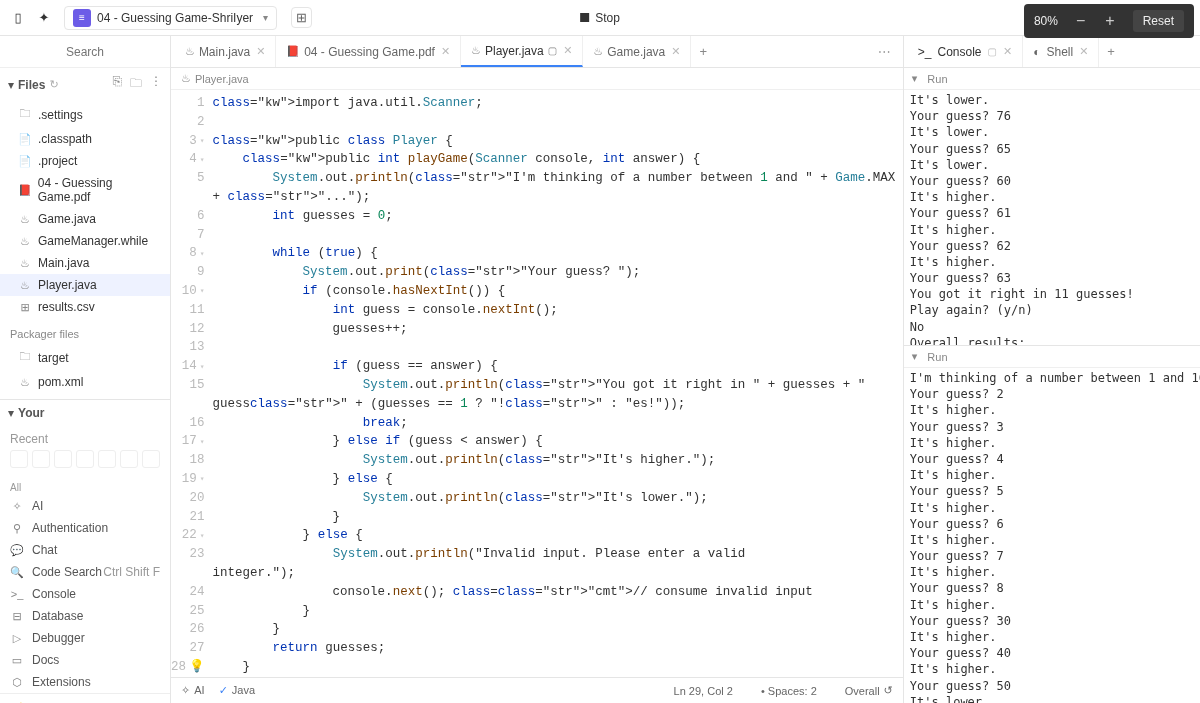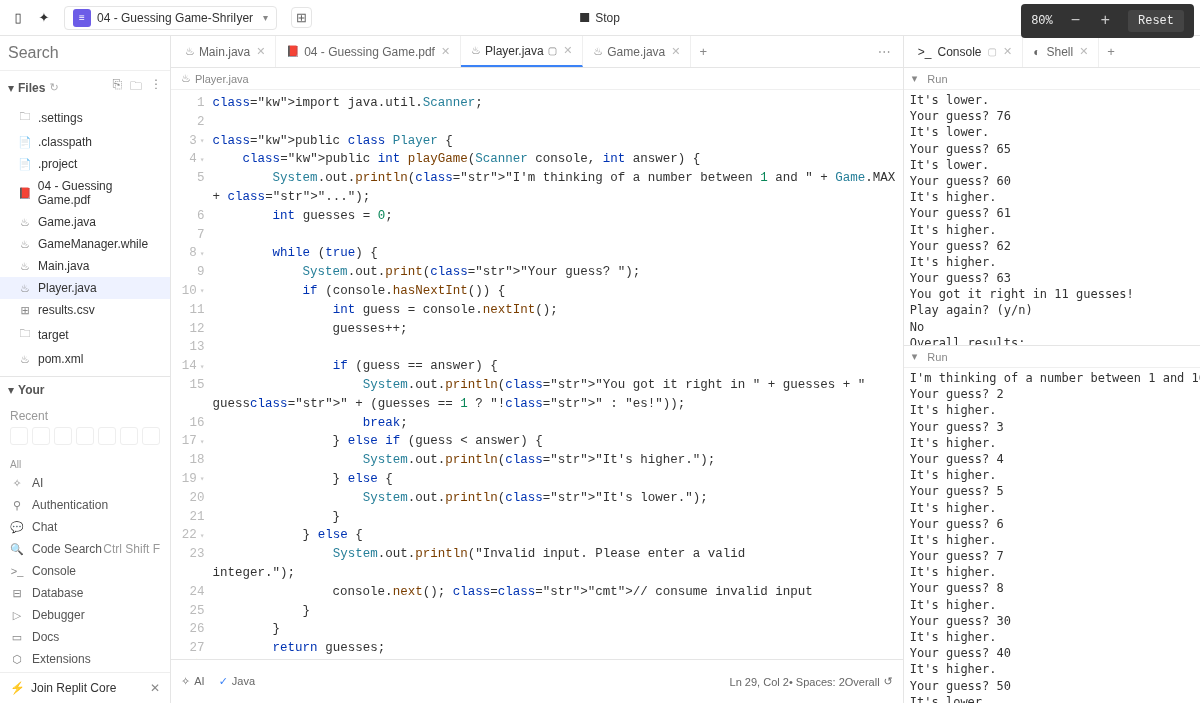--- a/index.html
+++ b/index.html
@@ -6,28 +6,28 @@
 body { font-family: -apple-system, BlinkMacSystemFont, "Segoe UI", sans-serif; font-size: 13px; color: #333; background: #fff; height: 703px; width: 1200px; overflow: hidden; }
 .topbar { height: 36px; display: flex; align-items: center; border-bottom: 1px solid #e5e5e5; padding: 0 8px; }
 .top-left { display: flex; align-items: center; gap: 6px; }
 .sidebar-toggle, .ai-icon { width: 20px; height: 20px; display: flex; align-items: center; justify-content: center; }
 .project-name { display: flex; align-items: center; gap: 6px; background: #fff; border: 1px solid #e5e5e5; border-radius: 4px; padding: 2px 8px; font-size: 12px; margin-left: 4px; }
 .project-badge { width: 18px; height: 18px; background: #6c5ce7; border-radius: 3px; color:#fff; display:flex;align-items:center;justify-content:center;font-size:10px;font-weight:bold;}
 .chev { color: #888; font-size: 10px; margin-left: 4px; }
 .newtab-icon { margin-left: 8px; color:#666; padding:2px 4px; border:1px solid #e5e5e5; border-radius: 4px;}
 .stop-btn { position: absolute; left: 50%; transform: translateX(-50%); display: flex; align-items: center; gap: 6px; font-size: 12px; }
 .stop-square { width: 9px; height: 9px; background: #333; }
-.zoom-overlay { position: absolute; right: 6px; top: 4px; background: #333; color: #eee; border-radius: 4px; padding: 6px 10px; display: flex; align-items: center; gap: 16px; font-size: 12px; z-index: 10; font-family: Liberation Mono, monospace; }
+.zoom-overlay { position: absolute; right: 6px; top: 4px; background: #333; color: #eee; border-radius: 4px; padding: 6px 10px; display: flex; align-items: center; gap: 16px; font-size: 12px; z-index: 10; }
 .zoom-overlay .zoom-pct { font-weight: 500; }
 .zoom-overlay .zbtn { font-size: 16px; cursor: pointer; color:#ccc; padding: 0 2px;}
 .zoom-overlay .reset { background: #444; padding: 4px 10px; border-radius: 3px; font-size:12px; }
 .main { display: flex; height: 667px; }
 .left-col { width: 200px; border-right: 1px solid #e5e5e5; display:flex; flex-direction: column; }
 .search-box { padding: 8px; border-bottom: 1px solid #efefef; }
-.search-box input { width: 100%; border: none; outline: none; font-size: 16px; color:#888; }
+.search-box input { width: 100%; border: none; outline: none; font-size: 12px; color:#888;text-align:center; }
 .section-head { display: flex; align-items: center; justify-content: space-between; padding: 6px 8px; font-size: 12px; color: #555; }
 .section-head .lbl { display:flex;align-items:center;gap:4px;}
 .section-head .icons { display: flex; gap: 8px; color:#888; font-size: 12px; }
 .filelist { flex: 0 0 auto; }
 .file-item { display: flex; align-items: center; gap: 6px; padding: 4px 10px 4px 18px; font-size: 12px; color:#333; cursor: pointer; }
 .file-item.selected { background: #eef2ff; }
 .fi-icon { width: 14px; text-align: center; color:#888; font-size: 11px;}
 .pkg-head { font-size: 11px; color:#888; padding: 10px 10px 4px; }
 .tools-head { border-top: 1px solid #e5e5e5; margin-top: 6px;}
 .spacer { flex: 1; }
@@ -53,22 +53,22 @@
 .gutter { flex: 0 0 36px; text-align: right; color: #bbb; padding: 4px 8px 4px 0; user-select: none; }
 .gutter .ln { height: 18.8px; display:flex; align-items:center; justify-content:flex-end; gap:3px;}
 .gutter .fold { color:#ccc; font-size: 8px; }
 .code { flex: 1; padding: 4px 0; white-space: pre; overflow-x: auto;}
 .code .row { height: 18.8px; }
 .kw { color: #0033b3; }
 .type { color: #267f99; }
 .fn { color: #7a3e00; }
 .num { color: #098658; }
 .bulb { color: #f5a623; }
-.statusbar { height: 44px; border-top: 1px solid #e5e5e5; display: flex; align-items: center; font-size: 11px; color: #666; padding: 0 10px; gap: 14px;}
-.statusbar .right { margin-left: auto; display:flex; gap: 0; align-items:center;}
+.statusbar { height: 26px; border-top: 1px solid #e5e5e5; display: flex; align-items: center; font-size: 11px; color: #666; padding: 0 10px; gap: 14px;}
+.statusbar .right { margin-left: auto; display:flex; gap: 28px; align-items:center;}
 .statusbar .hist {display:flex;align-items:center;gap:4px;}
 .right-col { width: 432px; display: flex; flex-direction: column; }
 .rc-tabs { display: flex; align-items: center; border-bottom: 1px solid #e5e5e5; height: 32px; padding: 0 4px; }
 .rc-tab { display:flex;align-items:center;gap:6px; padding: 0 10px; height:100%; font-size:12px; color:#666; cursor:pointer; border-right:1px solid #efefef;}
 .rc-tab.active {color:#333;}
 .rc-tab .tx {color:#bbb;font-size:11px;}
 .rc-pane { display:flex; flex-direction:column; overflow: hidden;}
 .rc-pane.first { border-bottom: 1px solid #e5e5e5; flex: 0 0 278px; }
 .rc-pane.second { flex: 1; }
 .run-head { display:flex; align-items:center; gap: 10px; padding: 4px 8px; font-size: 11px; color:#888; border-bottom: 1px solid #efefef;}
@@ -151,20 +151,21 @@
         </div>
         <div class="file-item selected">
           <span class="fi-icon">♨</span>
           <span>Player.java</span>
         </div>
         <div class="file-item">
           <span class="fi-icon">⊞</span>
           <span>results.csv</span>
         </div>
       </div>
+    <div class="pkg-head">Packager files</div>
     <div class="filelist" id="pkg-list">
         <div class="file-item">
           <span class="fi-icon">🗀</span>
           <span>target</span>
         </div>
         <div class="file-item">
           <span class="fi-icon">♨</span>
           <span>pom.xml</span>
         </div>
       </div>

